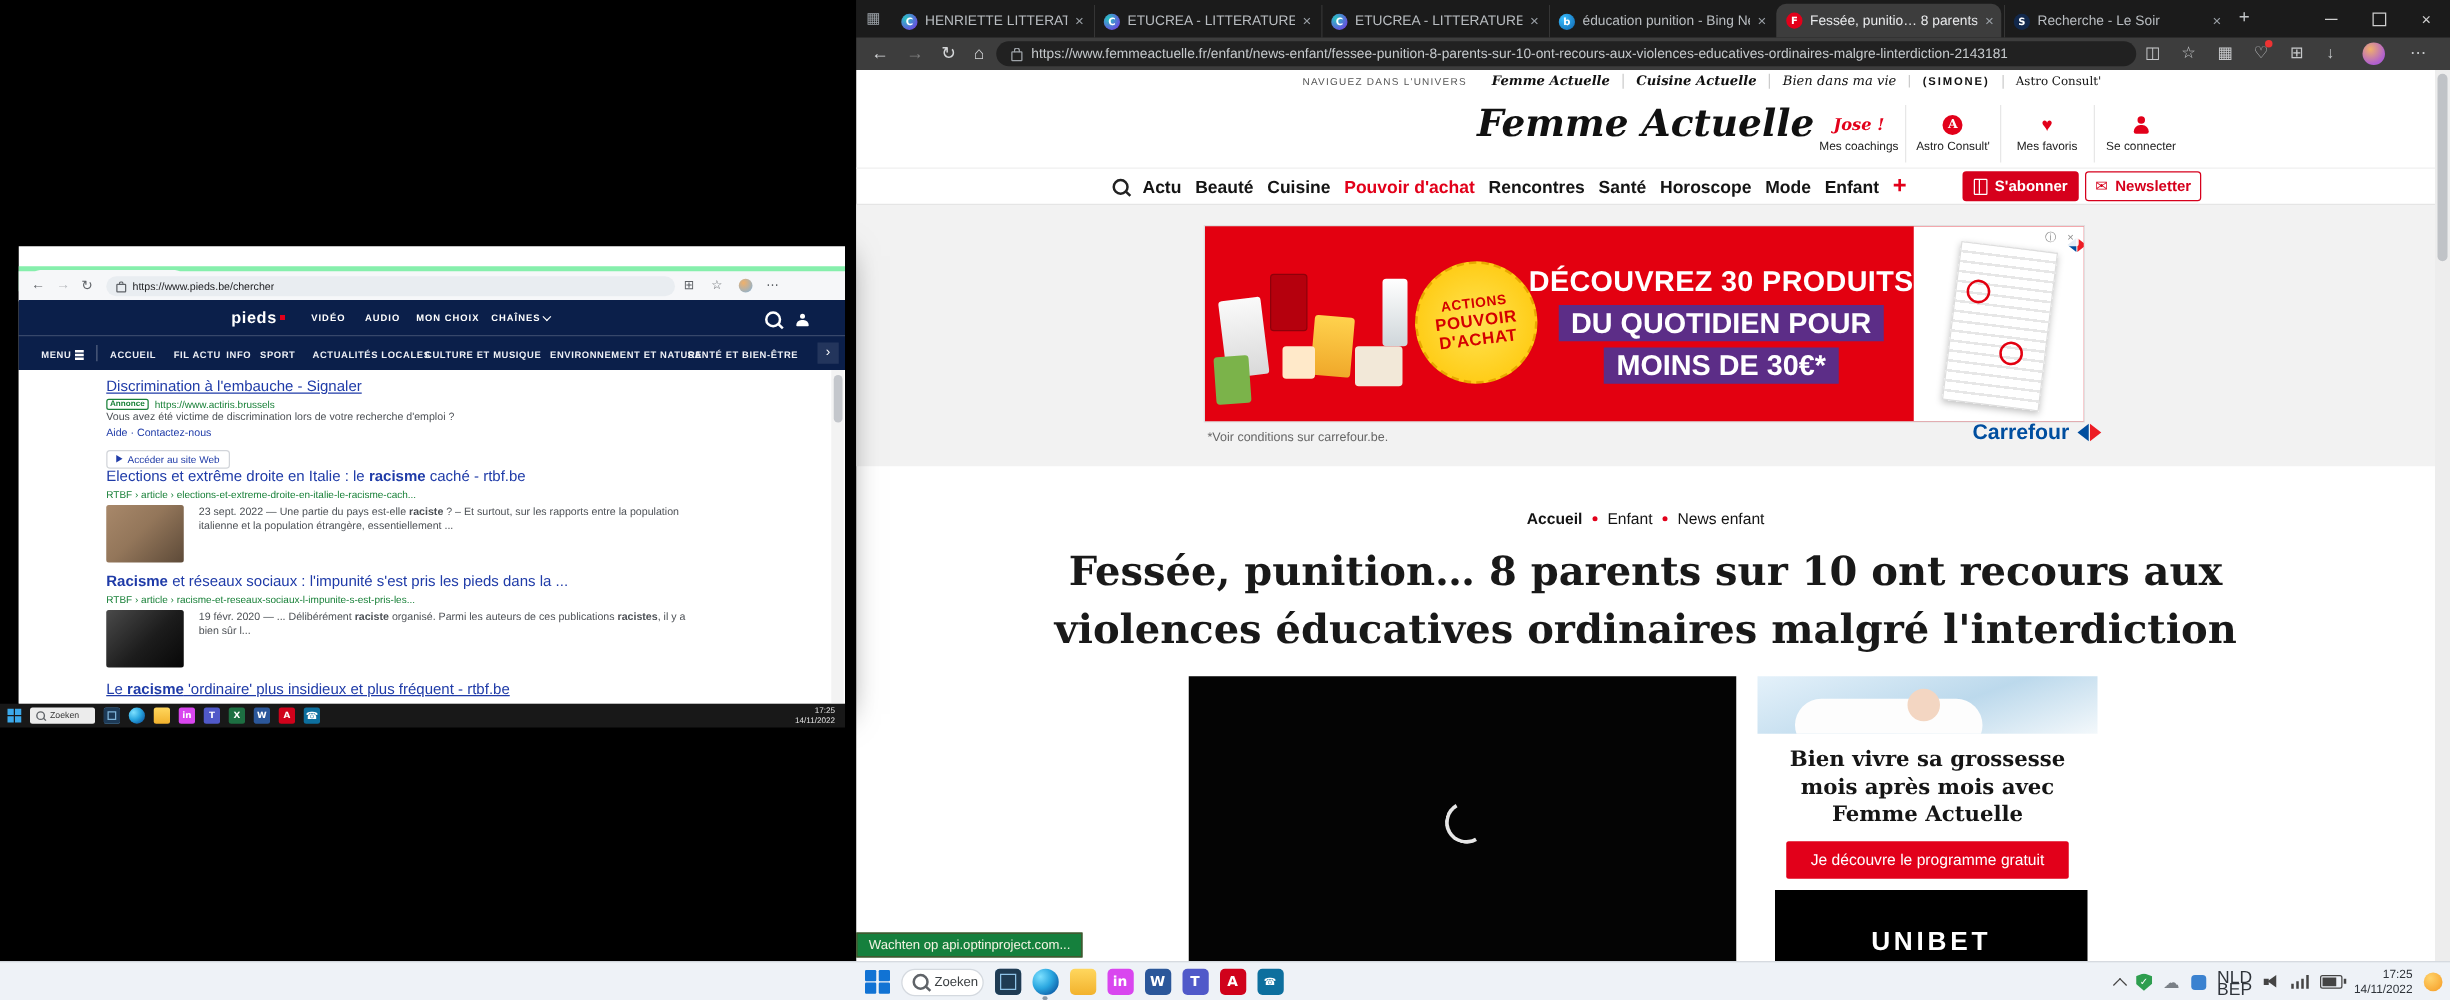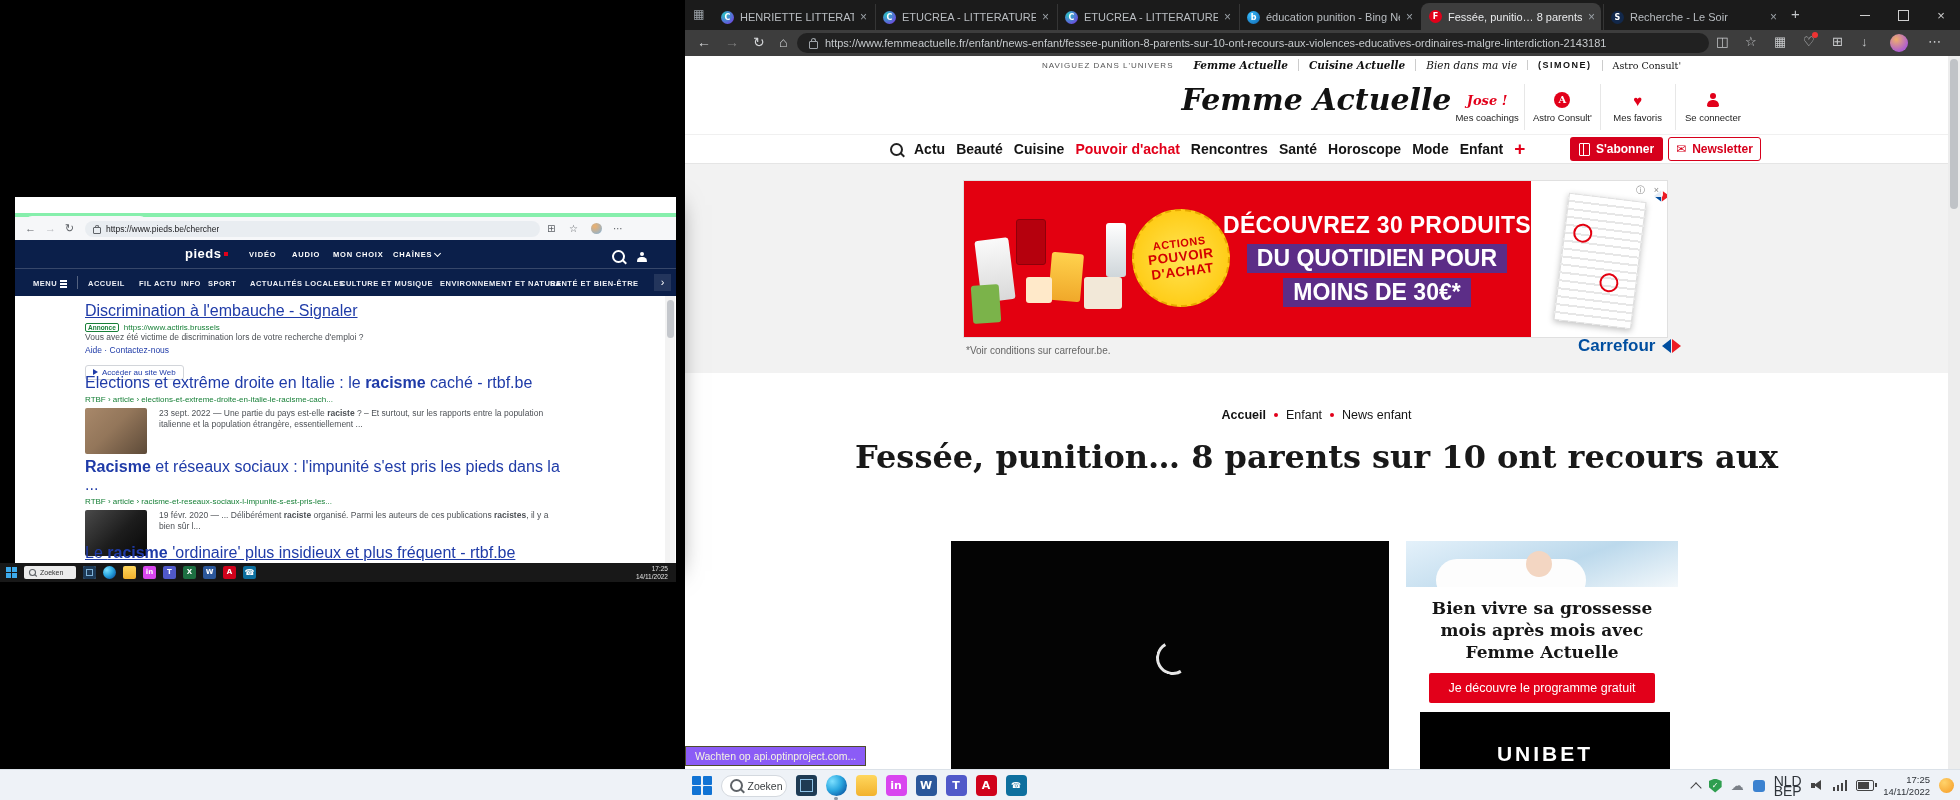--- a/index.html
+++ b/index.html
@@ -170,21 +170,21 @@
   .r-sn{position:absolute;top:10px;font-size:7.5px;font-weight:bold;letter-spacing:.5px;white-space:nowrap}
   .burger{display:inline-block;width:7px;height:1.2px;background:#fff;position:relative;vertical-align:middle;margin-left:3px}
   .burger::before,.burger::after{content:"";position:absolute;left:0;width:7px;height:1.2px;background:#fff}
   .burger::before{top:-3px}.burger::after{top:3px}
   .sn-div{position:absolute;left:62px;top:7px;width:1px;height:13px;background:rgba(255,255,255,.3)}
   .r-next{position:absolute;right:5px;top:5px;width:17px;height:17px;background:rgba(255,255,255,.1);color:#fff;text-align:center;line-height:16px;font-size:11px}
   .r-content{position:absolute;top:99px;left:0;right:0;bottom:0;background:#fff;overflow:hidden}
   .rt-scroll{position:absolute;right:1px;top:0;bottom:0;width:10px;background:#f3f3f3}
   .rt-thumb{position:absolute;top:4px;left:1.5px;width:7px;height:38px;background:#c4c7cc;border-radius:4px}
   .res{position:absolute;left:70px;width:480px}
-  .res-title{font-size:16px;color:#1f3ba8;margin-bottom:3px}
+  .res-title{font-size:12px;color:#1f3ba8;margin-bottom:3px}
   .res-title.u{text-decoration:underline}
   .res-title b{font-weight:bold}
   .res-meta{display:flex;align-items:flex-end;gap:5px;margin-bottom:0}
   .badge{border:1px solid #188038;color:#188038;font-size:6.5px;font-weight:bold;padding:0 2px;border-radius:2px}
   .gurl{font-size:8px;color:#188038}
   .res-desc{font-size:8.5px;color:#4d5156;line-height:11px;margin-bottom:2px}
   .res-links{font-size:8.5px;color:#1f3ba8;margin-bottom:6px}
   .res-cta{display:inline-flex;align-items:center;gap:4px;border:1px solid #d2d5da;border-radius:3px;padding:2px 7px;font-size:8px;color:#1f3ba8}
   .res-cta .tri{width:0;height:0;border-left:5px solid #1f3ba8;border-top:3.5px solid transparent;border-bottom:3.5px solid transparent}
   .res-row{display:flex;gap:12px;margin-top:4px}
@@ -233,21 +233,21 @@
   .vol::after{content:"";position:absolute;left:3px;top:0;width:0;height:0;border-top:5.5px solid transparent;border-bottom:5.5px solid transparent;border-right:7px solid #444}
   .net{display:flex;align-items:flex-end;gap:1.5px;height:11px}
   .net i{width:2.5px;background:#444}
   .n1{height:4px}.n2{height:6px}.n3{height:8px}.n4{height:11px}
   .batt{position:relative;width:16px;height:9px;border:1px solid #444;border-radius:2px}
   .batt::after{content:"";position:absolute;right:-4px;top:2px;width:2px;height:4px;background:#444}
   .batt::before{content:"";position:absolute;left:1px;top:1px;bottom:1px;width:11px;background:#444}
   .hclock{text-align:right;font-size:9.5px;line-height:11.5px;color:#2f343a}
   .orange{width:15px;height:15px;border-radius:50%;background:radial-gradient(circle at 35% 30%,#ffd36b,#f59a23)}
 
-  .tip{position:absolute;left:685px;top:746px;background:#8b5cf6;border:1px solid #4e4d2c;color:#f4f3e2;font-size:10.5px;padding:3px 9px;white-space:nowrap}
+  .tip{position:absolute;left:685px;top:746px;background:#15803d;border:1px solid #4e4d2c;color:#f4f3e2;font-size:10.5px;padding:3px 9px;white-space:nowrap}
 </style>
 </head>
 <body>
 
 <div id="screen">
 
   <div class="win-main">
     <div class="m-tabstrip">
       <span class="m-tabact">▦</span>
 
@@ -421,20 +421,21 @@
       <div class="crumb">
         <span class="c1">Accueil</span>
         <i class="dot"></i>
         <span class="c2">Enfant</span>
         <i class="dot"></i>
         <span class="c2">News enfant</span>
       </div>
 
       <h1 class="fa-title">
         <div>Fessée, punition… 8 parents sur 10 ont recours aux</div>
+        <div>violences éducatives ordinaires malgré l'interdiction</div>
       </h1>
 
       <div class="video">
         <i class="spinner"></i>
       </div>
 
       <div class="promo">
         <div class="promo-img">
           <i class="blanket"></i>
           <i class="bhead"></i>

